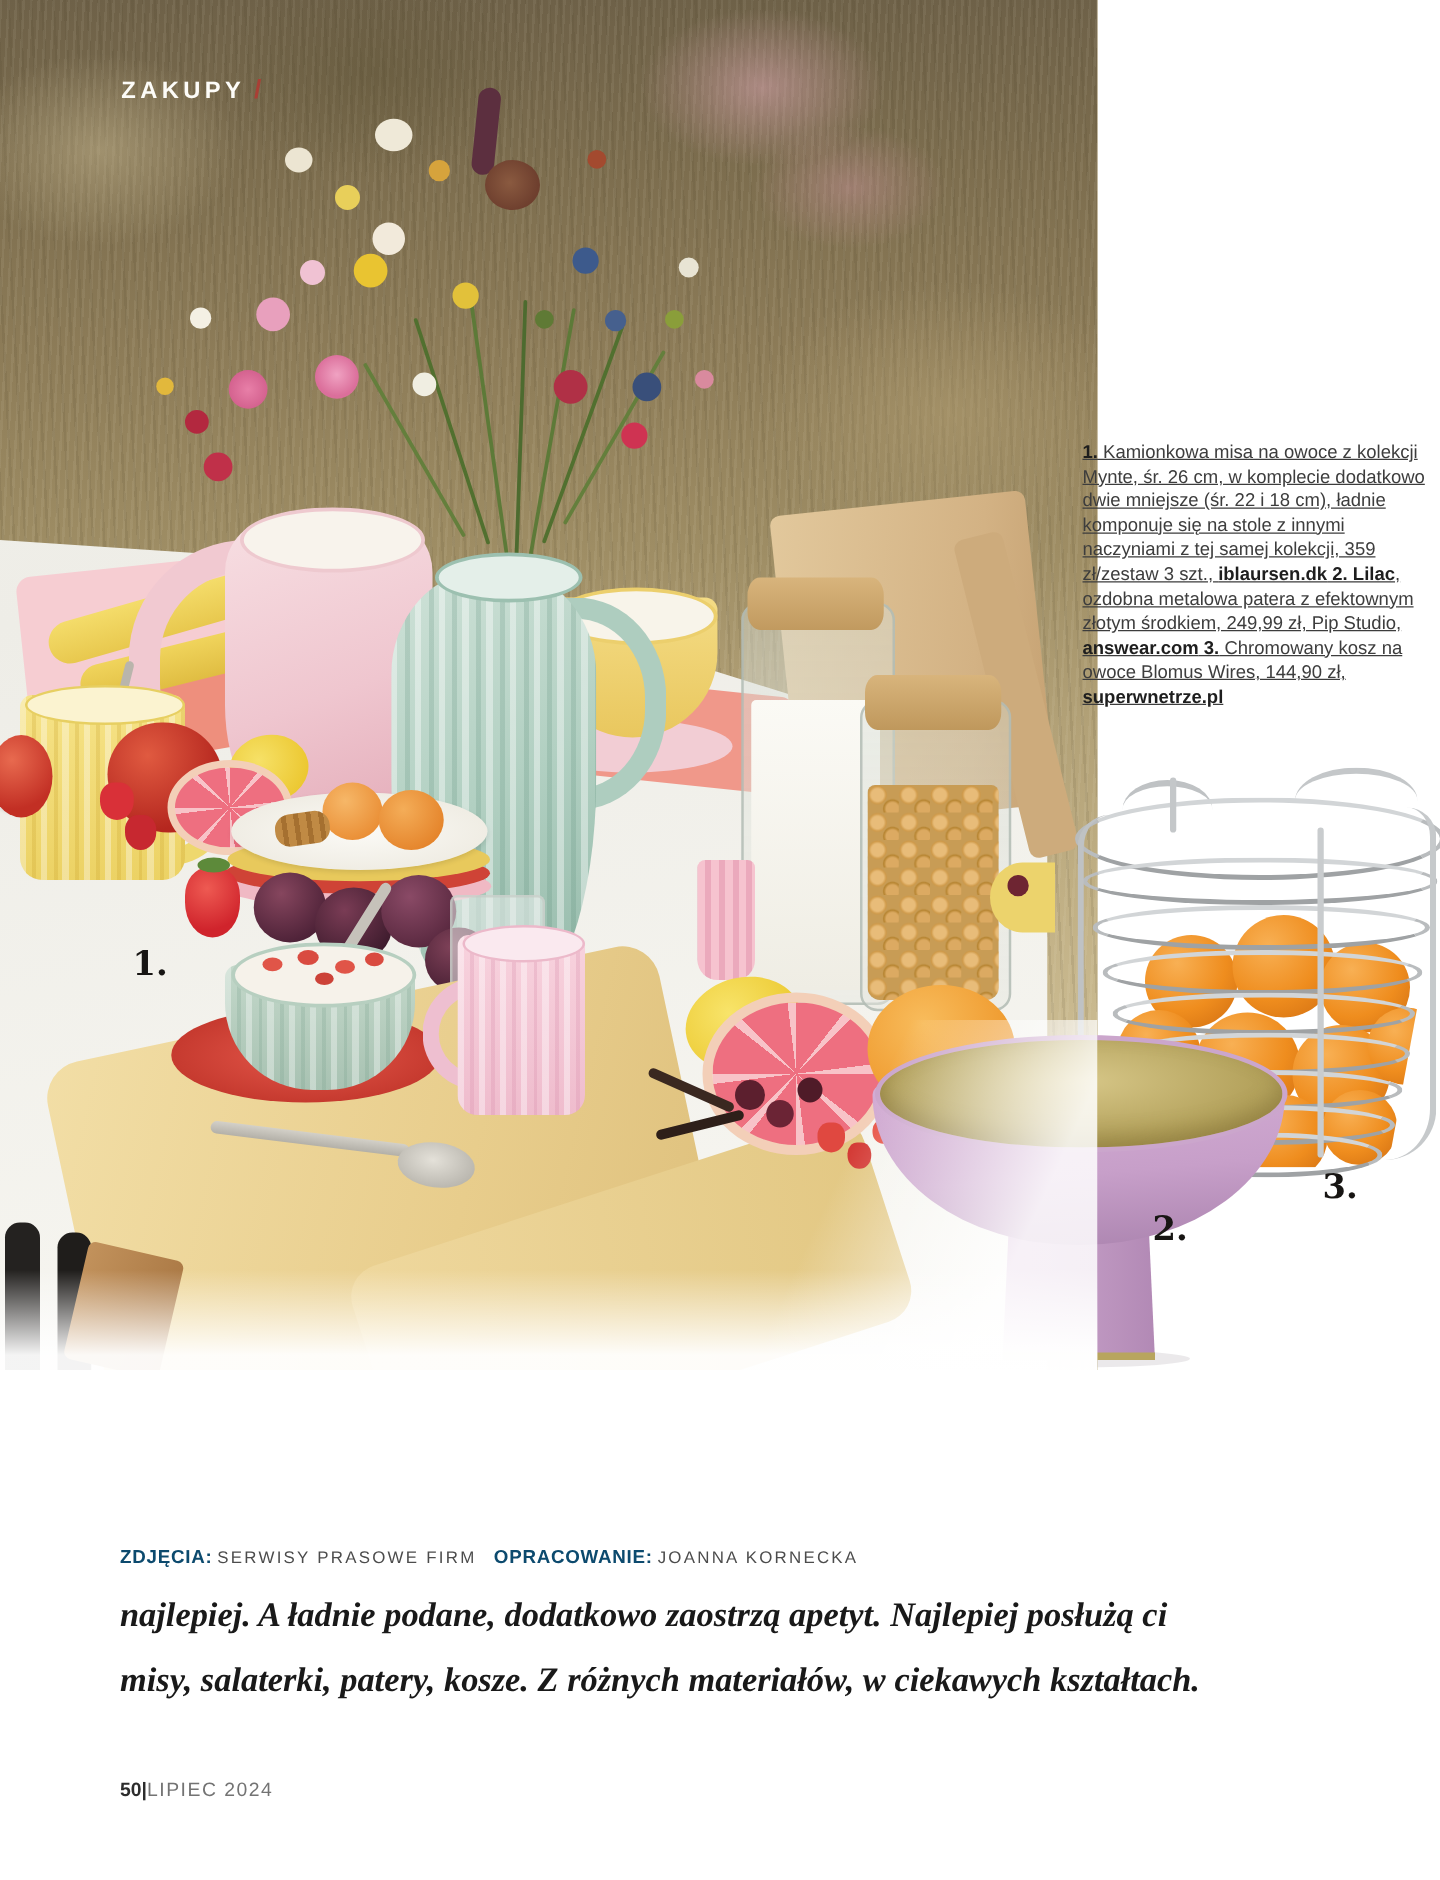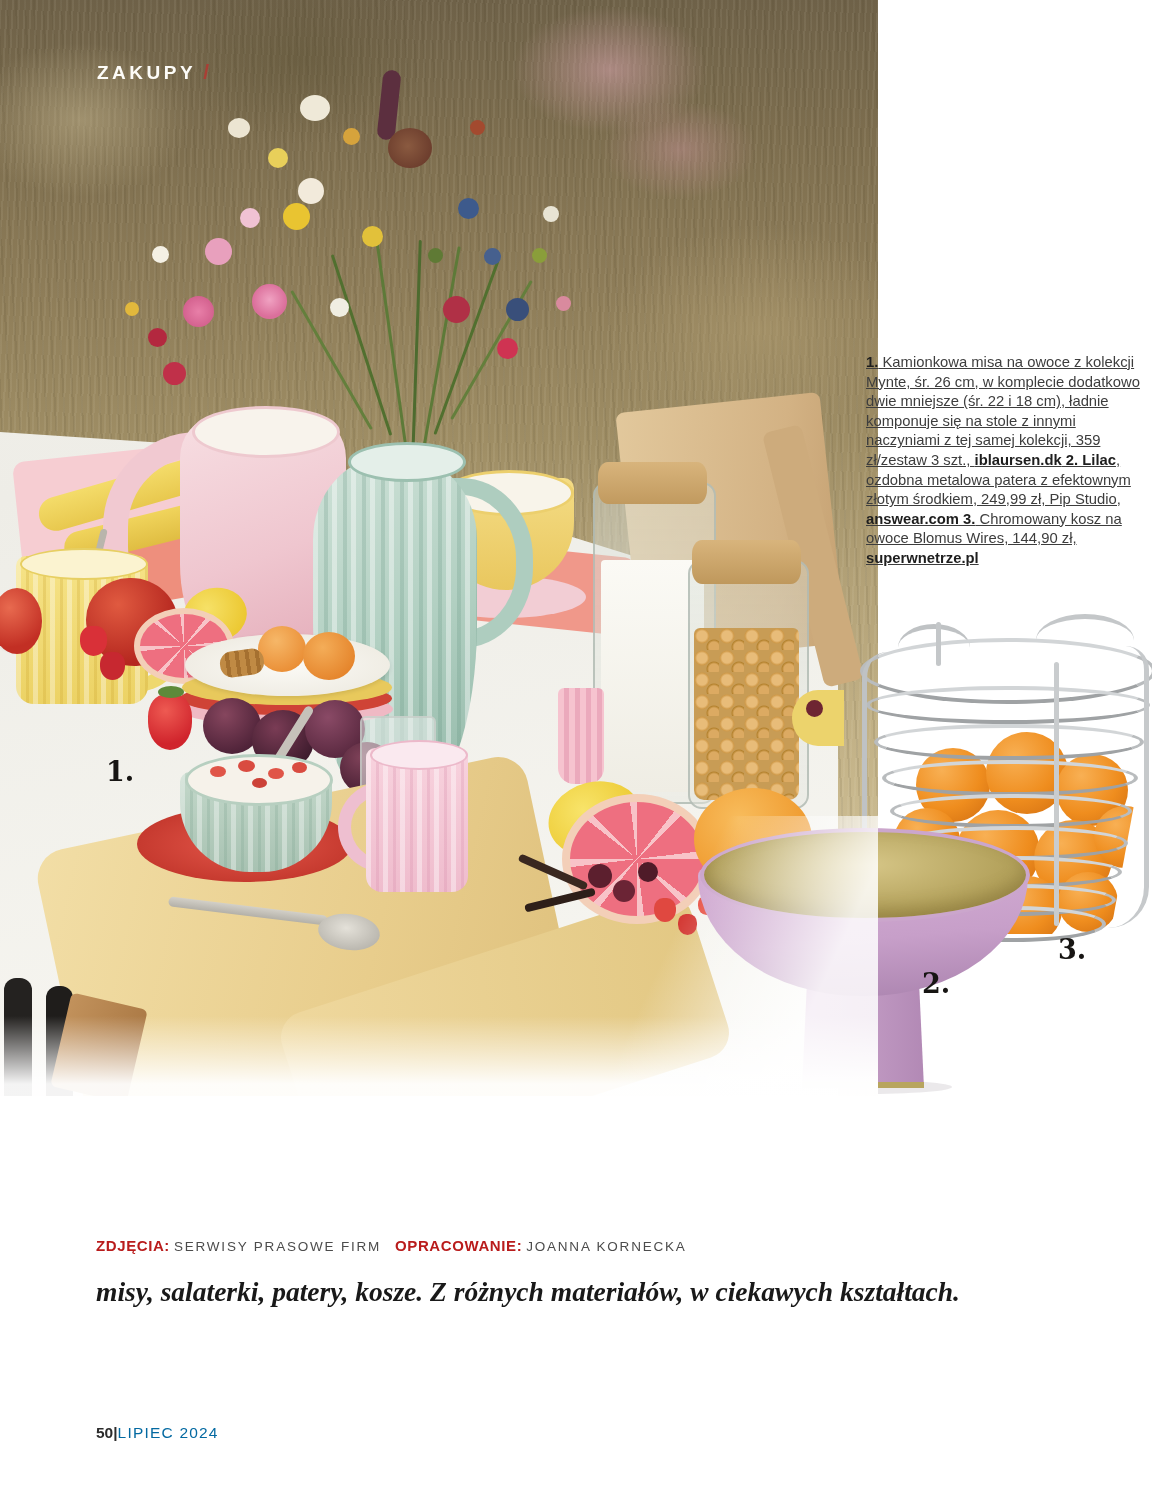--- a/index.html
+++ b/index.html
@@ -27,29 +27,29 @@
   .caption{position:absolute;left:866px;top:353px;width:274px;font-size:14.8px;line-height:19.6px;
     color:#3d3d3d;z-index:5;text-decoration:underline;}
   .caption .b{font-weight:bold;color:#1e1e1e;}
   .ring{position:absolute;border:4px solid;border-color:#d2d5d7 #b9bcbe #9fa2a4 #b9bcbe;border-radius:50%;}
   .orng{position:absolute;border-radius:50%;background:radial-gradient(circle at 35% 30%, #f8b054, #ef8d1e 55%, #cf6c10);}
   .title{position:absolute;left:88px;top:1122px;width:1010px;white-space:nowrap;z-index:20;color:#211f1d;}
   .title .thin{font-size:98px;font-weight:100;letter-spacing:15px;}
   .title .bold{font-size:98px;font-weight:800;letter-spacing:1px;}
   .title svg{width:74px;height:74px;vertical-align:-3px;margin:0 3px;}
   .credits{position:absolute;left:96px;top:1237px;z-index:20;font-size:14px;color:#4c4c4c;}
-  .credits .lab{font-weight:bold;color:#b91c1c;letter-spacing:.6px;font-size:15px;}
+  .credits .lab{font-weight:bold;color:#0c4a6e;letter-spacing:.6px;font-size:15px;}
   .credits .val{letter-spacing:1.8px;font-size:13.5px;}
   .intro{position:absolute;left:96px;top:1266px;width:965px;z-index:20;
     font-family:"Liberation Serif",serif;font-style:italic;font-weight:bold;
     font-size:27.5px;color:#191919;}
   .intro div{height:52px;line-height:52px;white-space:nowrap;}
   .pfooter{position:absolute;left:96px;top:1424px;font-size:15.5px;color:#2c2c2c;z-index:20;}
   .pfooter .num{font-weight:bold;}
-  .pfooter .iss{letter-spacing:1.2px;color:#0369a1;}
+  .pfooter .iss{letter-spacing:1.2px;color:#737373;}
 </style>
 </head>
 <body>
 
 <div class="page">
 
   <div class="photo">
     <div class="field"></div>
     <div class="table"></div>
 
@@ -252,20 +252,21 @@
 
 
   <div class="credits">
     <span class="lab">ZDJĘCIA:</span>
     <span class="val">SERWISY PRASOWE FIRM</span>
     <span class="lab" style="margin-left:10px;">OPRACOWANIE:</span>
     <span class="val">JOANNA KORNECKA</span>
   </div>
 
   <div class="intro">
+    <div>najlepiej. A ładnie podane, dodatkowo zaostrzą apetyt. Najlepiej posłużą ci</div>
     <div>misy, salaterki, patery, kosze. Z różnych materiałów, w ciekawych kształtach.</div>
   </div>
 
   <div class="pfooter">
     <span class="num">50</span><span class="num">|</span><span class="iss">LIPIEC 2024</span>
   </div>
 
 </div>
 
 </body></html>

